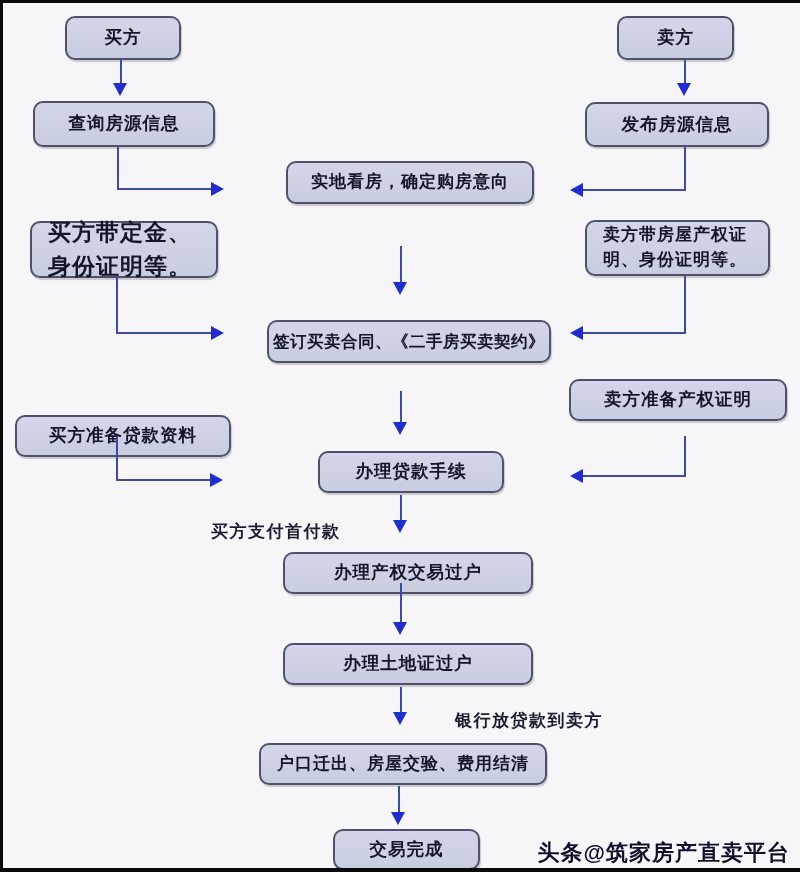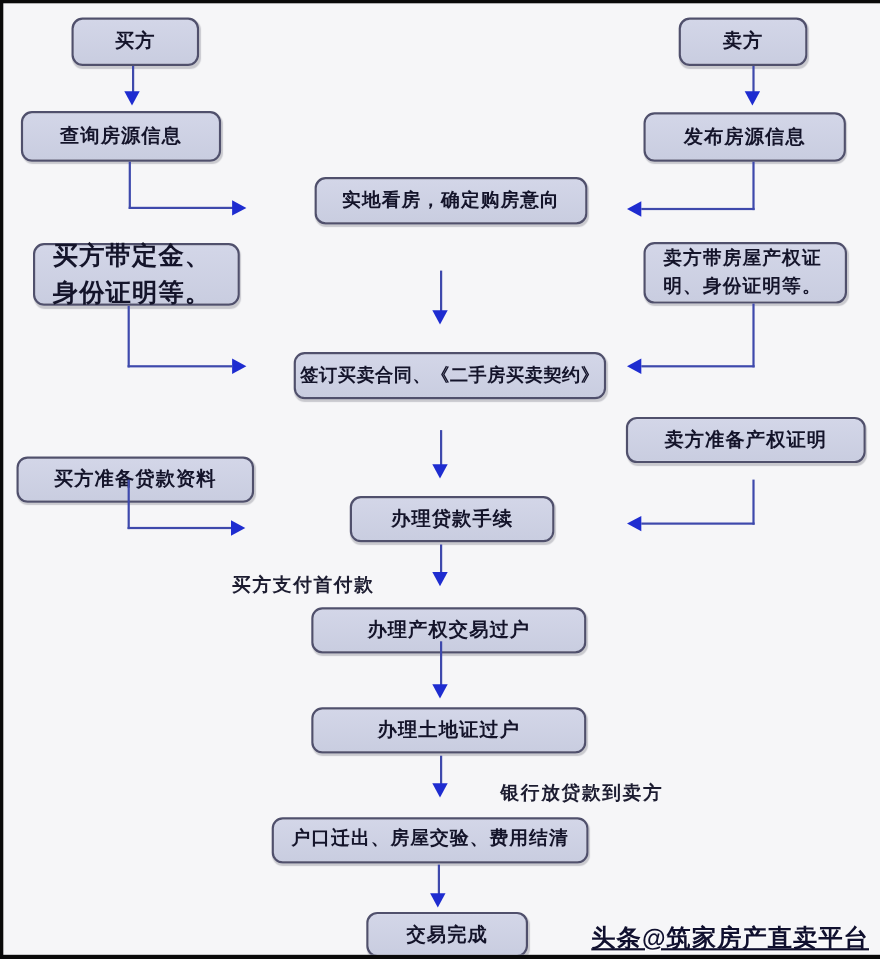--- a/index.html
+++ b/index.html
@@ -38,48 +38,48 @@
     border-top:7px solid transparent;border-bottom:7px solid transparent;border-left:13px solid var(--head);}
   .head-left{position:absolute;width:0;height:0;
     border-top:7px solid transparent;border-bottom:7px solid transparent;border-right:13px solid var(--head);}
   .free-label{
     position:absolute;color:var(--label-text);font-size:17px;font-weight:bold;
     letter-spacing:1.5px;white-space:nowrap;
   }
   .watermark{
     position:absolute;right:10px;top:835px;
     color:#10102e;font-size:22px;font-weight:bold;letter-spacing:1px;
-    text-shadow:1px 1px 0 #ffffff;white-space:nowrap;text-decoration:underline;
+    text-shadow:1px 1px 0 #ffffff;white-space:nowrap;
   }
 </style>
 </head>
 <body>
 
 <div class="canvas">
 
   <div class="node" style="left:62px;top:13px;width:116px;height:44px;">买方</div>
   <div class="node" style="left:614px;top:13px;width:117px;height:44px;">卖方</div>
 
-  <div class="node" style="left:16px;top:98px;width:182px;height:46px;text-align:center;">查询房源信息</div>
+  <div class="node" style="left:30px;top:98px;width:182px;height:46px;text-align:center;">查询房源信息</div>
   <div class="node" style="left:582px;top:99px;width:184px;height:45px;">发布房源信息</div>
 
   <div class="node" style="left:283px;top:158px;width:248px;height:43px;font-size:17px;">实地看房，确定购房意向</div>
 
   <div class="node multiline" style="left:27px;top:218px;width:188px;height:57px;font-size:23px;">买方带定金、身份证明等。</div>
   <div class="node multiline" style="left:582px;top:217px;width:185px;height:56px;font-size:17px;">卖方带房屋产权证明、身份证明等。</div>
 
   <div class="node" style="left:264px;top:317px;width:284px;height:43px;font-size:16.5px;letter-spacing:0.5px;">签订买卖合同、《二手房买卖契约》</div>
 
   <div class="node" style="left:12px;top:376px;width:216px;height:42px;margin-top:36px;">买方准备贷款资料</div>
   <div class="node" style="left:315px;top:448px;width:186px;height:42px;">办理贷款手续</div>
 
   <div class="node" style="left:566px;top:376px;width:218px;height:42px;">卖方准备产权证明</div>
   <div class="node" style="left:280px;top:537px;width:250px;height:42px;margin-top:12px;">办理产权交易过户</div>
   <div class="node" style="left:280px;top:640px;width:250px;height:42px;">办理土地证过户</div>
-  <div class="node" style="left:244px;top:740px;width:288px;height:42px;font-size:17px;font-family:Liberation Mono, monospace;">户口迁出、房屋交验、费用结清</div>
+  <div class="node" style="left:256px;top:740px;width:288px;height:42px;font-size:17px;">户口迁出、房屋交验、费用结清</div>
   <div class="node" style="left:330px;top:826px;width:147px;height:41px;">交易完成</div>
 
   <div class="free-label" style="left:208px;top:517px;">买方支付首付款</div>
   <div class="free-label" style="left:452px;top:706px;">银行放贷款到卖方</div>
 
   <div class="watermark">头条@筑家房产直卖平台</div>
 
   <div class="vline" style="left:117px;top:57px;height:24px;"></div>
   <div class="head-down" style="left:110px;top:80px;"></div>
 

